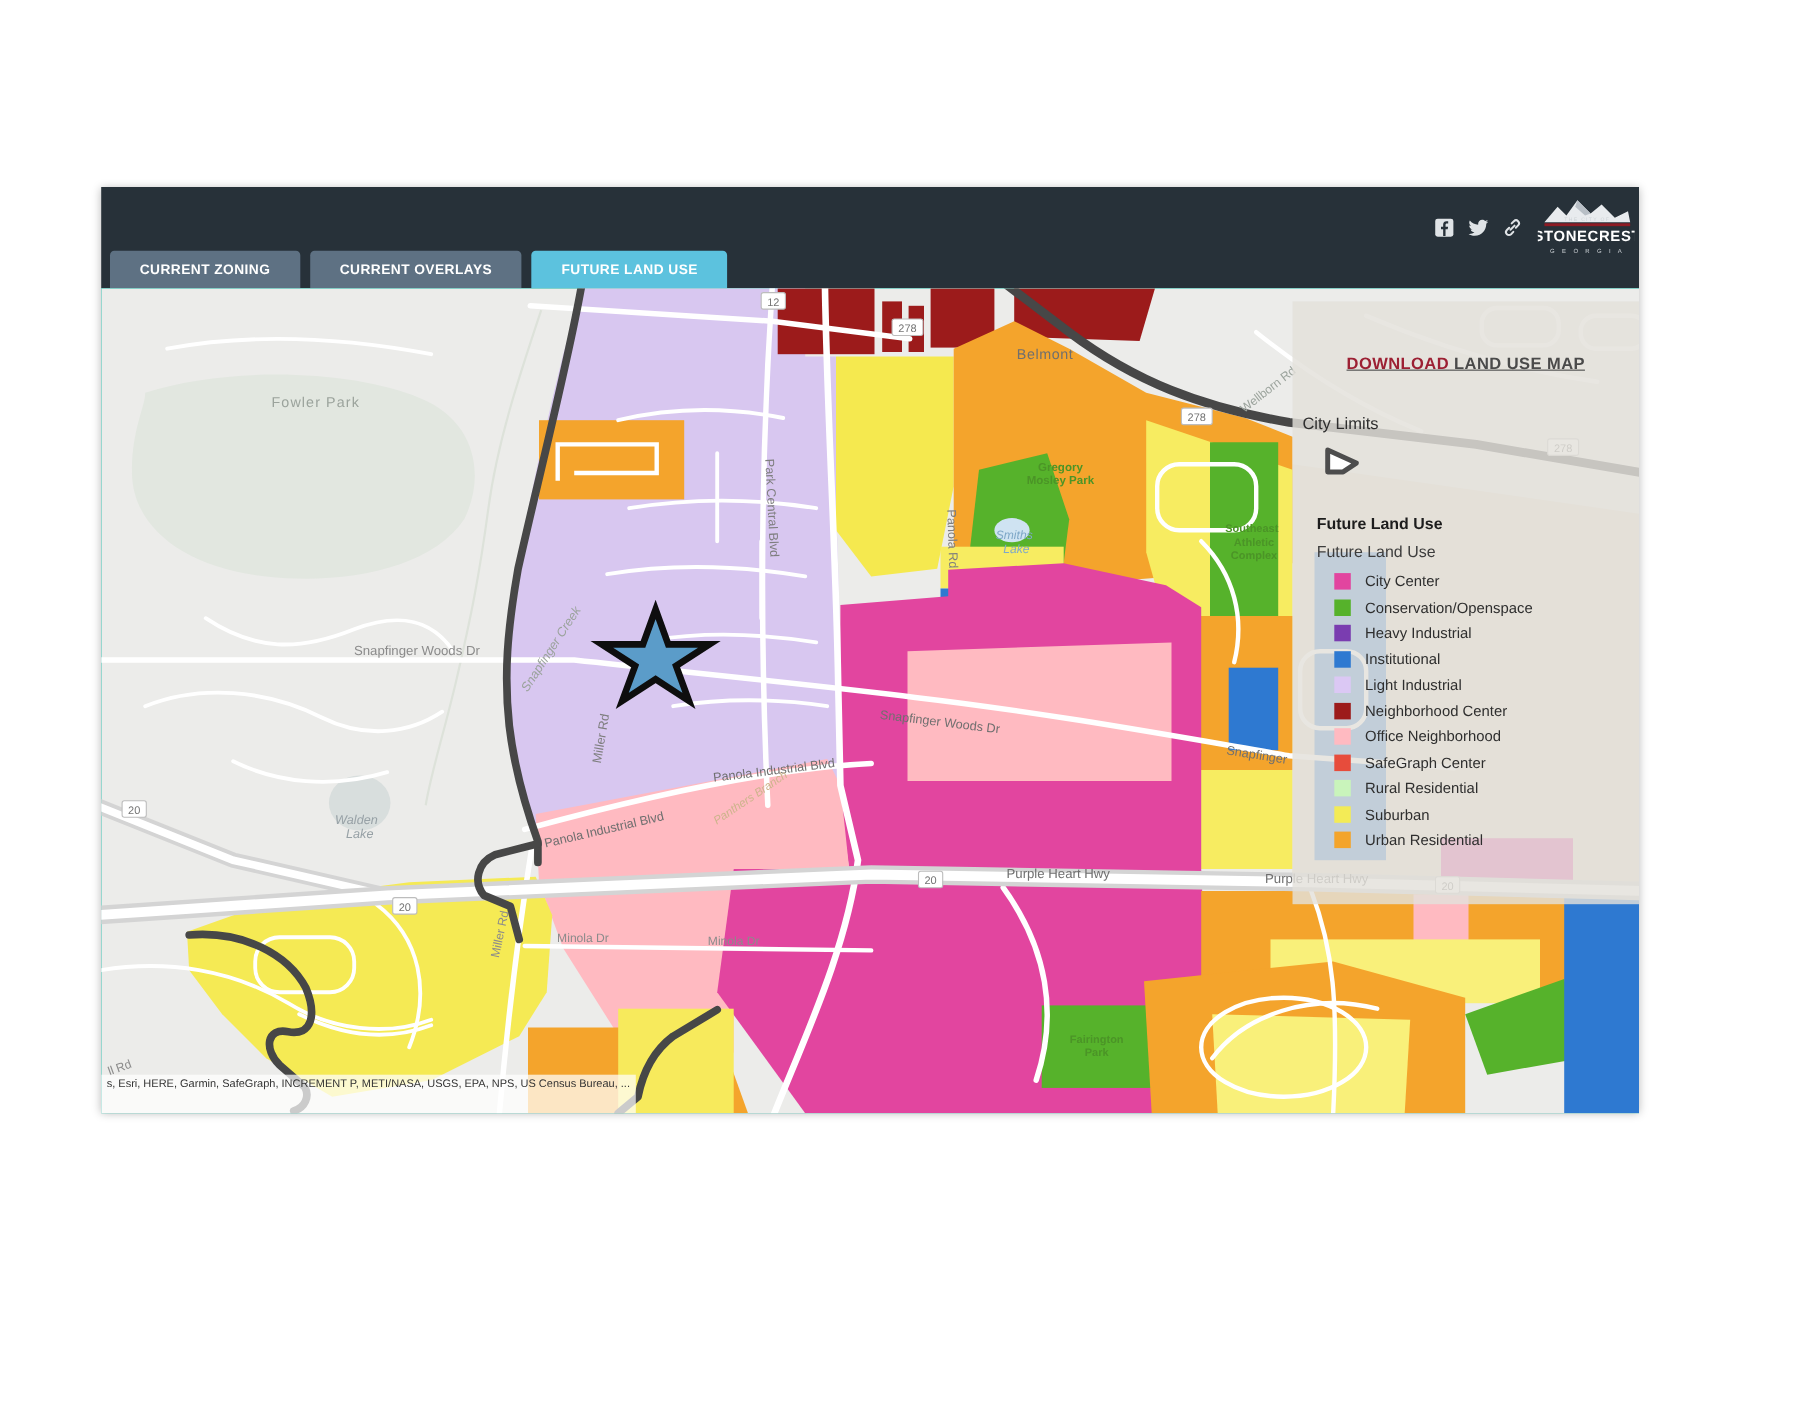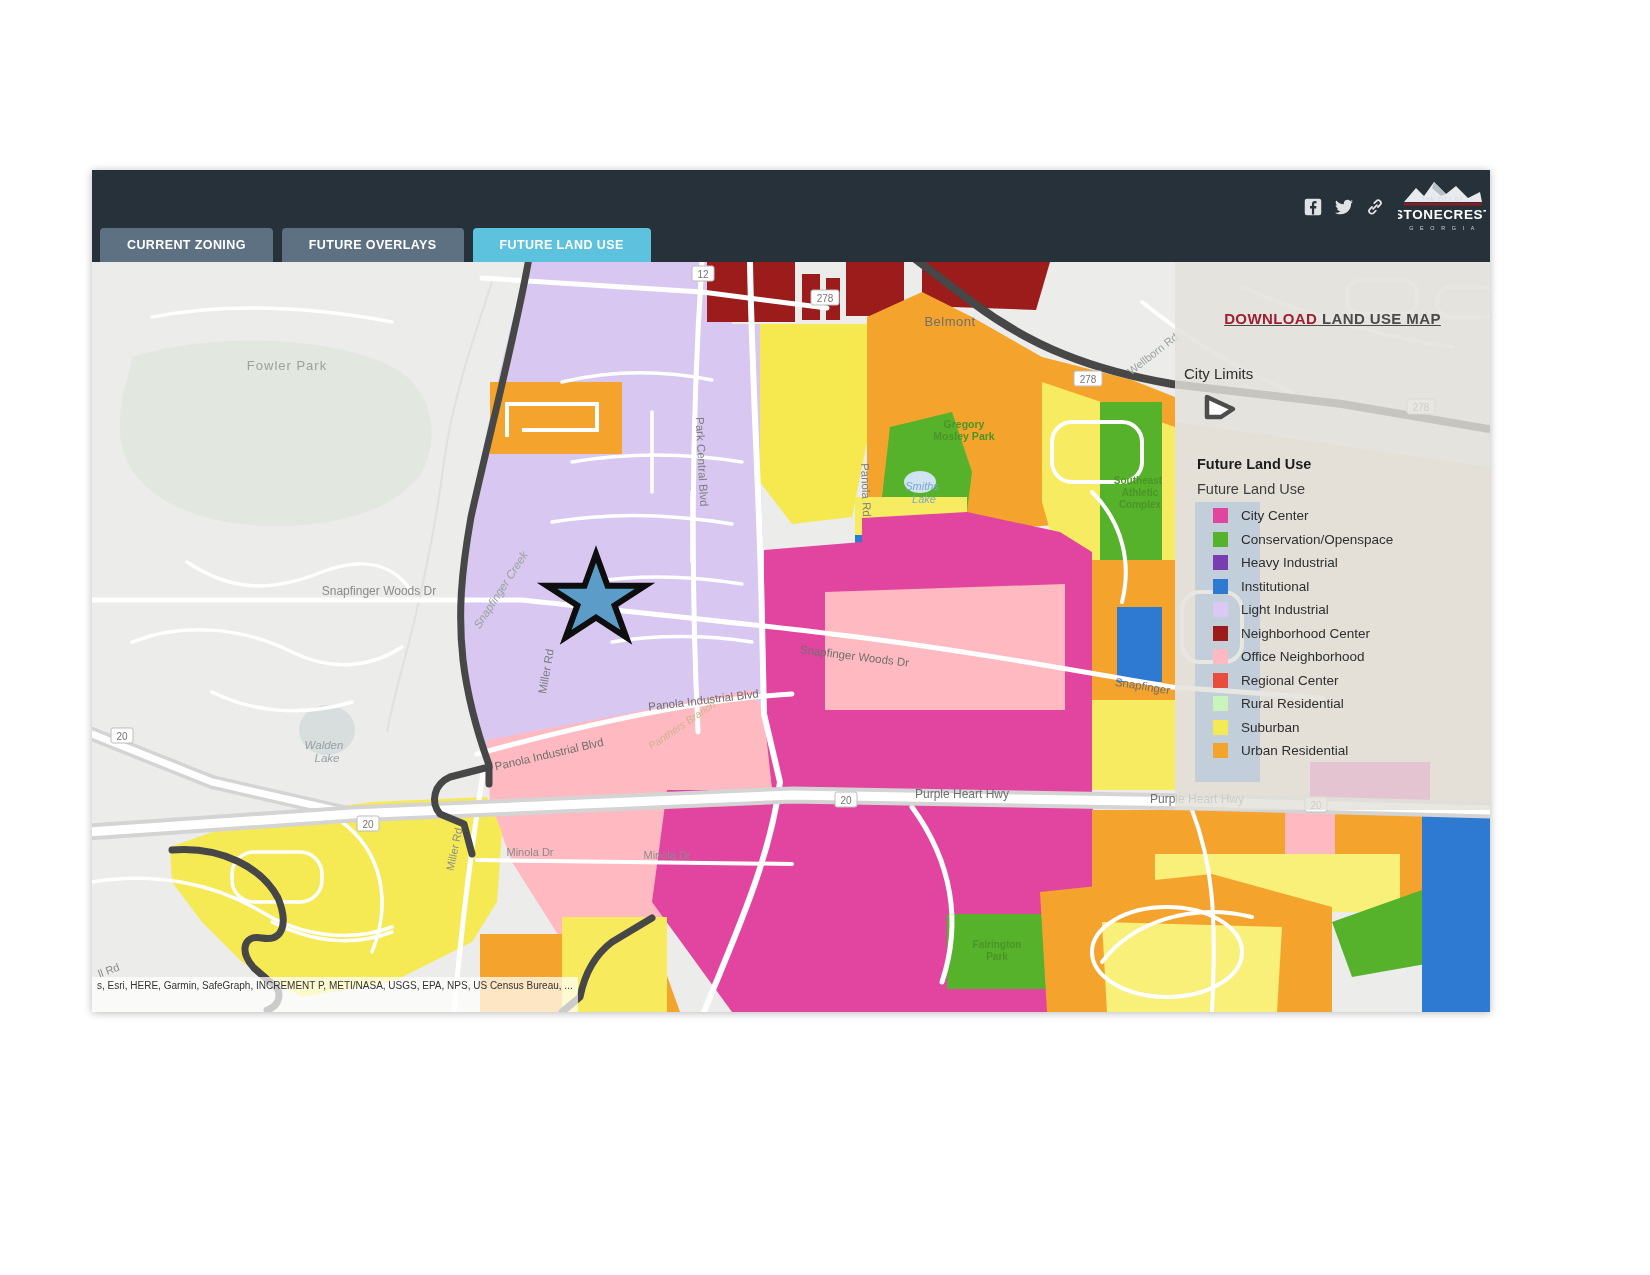--- a/index.html
+++ b/index.html
@@ -13,21 +13,21 @@
     color:#fff;font-size:12.5px;font-weight:700;letter-spacing:.4px;
     border-radius:4px 4px 0 0;cursor:pointer;white-space:nowrap;}
   .tab.active{background:#5cc2de;}
   .header-right{position:absolute;right:4px;top:6px;display:flex;align-items:flex-start;}
   .social{display:flex;gap:13px;margin-top:22px;margin-right:14px;}
   .social .sicon{width:18px;height:18px;cursor:pointer;}
   
   .map-wrap{position:relative;width:1398px;height:750px;overflow:hidden;background:#14b8a6;}
   svg.map{position:absolute;left:0;top:0;}
   
-  .legend-panel{position:absolute;left:1083px;top:0;width:315px;height:548px;
+  .legend-panel{position:absolute;left:1083px;top:12px;width:315px;height:548px;
     background:rgba(227,225,219,.82);}
   .download{display:block;text-align:center;margin-top:48px;font-size:15px;font-weight:700;
     letter-spacing:.4px;color:#4a4a4a;text-decoration:underline;cursor:pointer;}
   .download .dl{color:#9c2033;}
   .city-limits{margin:38px 0 0 9px;font-size:15px;color:#2e2e2e;font-weight:500;}
   .cl-icon{margin:10px 0 0 28px;}
   .flu-head{margin:30px 0 0 22px;font-size:14.5px;font-weight:700;color:#1d1d1d;}
   .flu-sub{margin:9px 0 0 22px;font-size:14.5px;color:#3d3d3d;}
   .legend-items{margin:7px 0 0 38px;}
   .legend-row{display:flex;align-items:center;height:23.5px;}
@@ -38,21 +38,21 @@
     background:rgba(255,255,255,.72);font-size:10px;color:#333;padding:0 5px;white-space:nowrap;}
 </style>
 </head>
 <body>
 
 <div class="app">
 
   <div class="header">
     <div class="tab-bar">
         <div class="tab">CURRENT ZONING</div>
-        <div class="tab">FUTURE OVERLAYS</div>
+        <div class="tab">CURRENT OVERLAYS</div>
         <div class="tab active">FUTURE LAND USE</div>
       </div>
     <div class="header-right">
       <div class="social">
         <svg class="sicon" viewBox="0 0 24 24">
           <rect x="1" y="1" width="22" height="22" rx="3" fill="#dfe3e6"></rect>
           <path d="M13.5 22v-8h2.6l.5-3.2h-3.1V8.6c0-.9.4-1.6 1.7-1.6h1.5V4.2c-.3 0-1.2-.1-2.2-.1-2.3 0-3.9 1.4-3.9 4v2.7H8v3.2h2.6v8z" fill="#273139"></path>
         </svg>
         <svg class="sicon" viewBox="0 0 24 24">
           <path fill="#dfe3e6" d="M23.9 4.6c-.9.4-1.8.7-2.8.8 1-.6 1.8-1.6 2.2-2.7-1 .6-2 1-3.1 1.2C19.3 2.9 18 2.3 16.6 2.3c-2.7 0-4.9 2.2-4.9 4.9 0 .4 0 .8.1 1.1C7.7 8.1 4.1 6.1 1.6 3.2c-.4.7-.7 1.6-.7 2.5 0 1.7.9 3.2 2.2 4.1-.8 0-1.6-.2-2.2-.6v.1c0 2.4 1.7 4.4 3.9 4.8-.4.1-.8.2-1.3.2-.3 0-.6 0-.9-.1.6 2 2.4 3.4 4.6 3.4-1.7 1.3-3.8 2.1-6.1 2.1-.4 0-.8 0-1.2-.1 2.2 1.4 4.8 2.2 7.6 2.2 9.1 0 14-7.5 14-14v-.6c1-.7 1.8-1.6 2.4-2.6z"></path>
@@ -299,21 +299,21 @@
           <div class="legend-row">
             <span class="swatch" style="background: rgb(156, 27, 27);"></span>
             <span class="legend-label">Neighborhood Center</span>
           </div>
           <div class="legend-row">
             <span class="swatch" style="background: rgb(255, 186, 193);"></span>
             <span class="legend-label">Office Neighborhood</span>
           </div>
           <div class="legend-row">
             <span class="swatch" style="background: rgb(231, 76, 60);"></span>
-            <span class="legend-label">Regional Center</span>
+            <span class="legend-label">SafeGraph Center</span>
           </div>
           <div class="legend-row">
             <span class="swatch" style="background: rgb(201, 244, 187);"></span>
             <span class="legend-label">Rural Residential</span>
           </div>
           <div class="legend-row">
             <span class="swatch" style="background: rgb(243, 235, 86);"></span>
             <span class="legend-label">Suburban</span>
           </div>
           <div class="legend-row">

